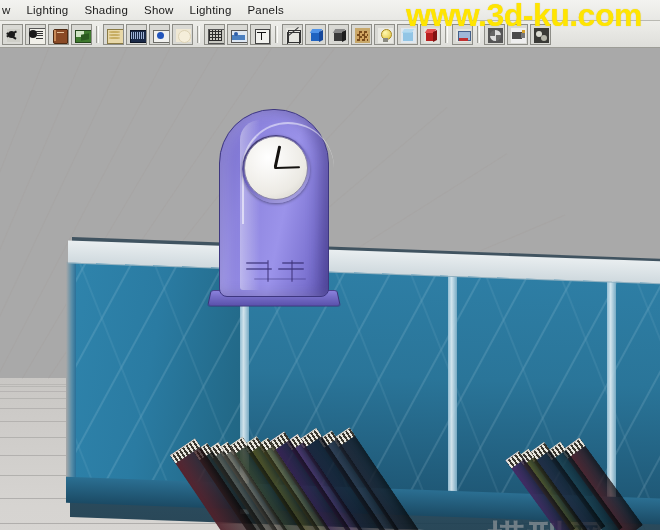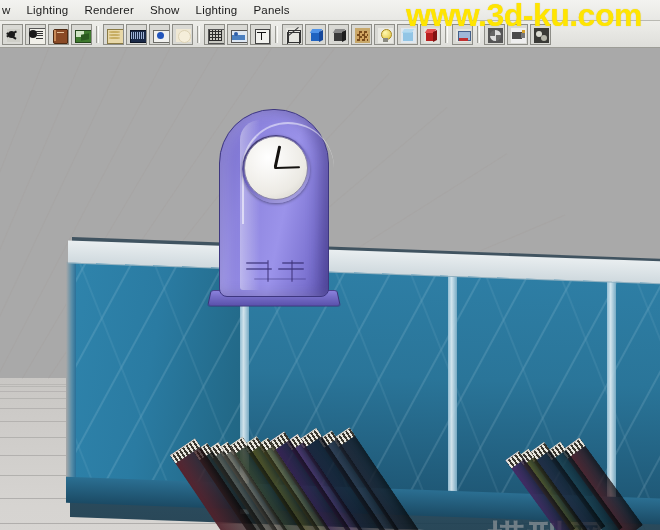--- a/index.html
+++ b/index.html
@@ -202,21 +202,21 @@
   }
 </style>
 </head>
 <body>
 
 <div id="app">
 
   <div class="menubar" id="menubar">
       <div class="menu-item">w</div>
       <div class="menu-item">Lighting</div>
-      <div class="menu-item">Renderer</div>
+      <div class="menu-item">Shading</div>
       <div class="menu-item">Show</div>
       <div class="menu-item">Lighting</div>
       <div class="menu-item">Panels</div>
     </div>
 
   <div class="toolbar" id="toolbar">
       <div class="tbtn" title="Select">
         <div class="ico">
           <div class="sq" style="left: 3px; top: 3px; width: 13px; height: 13px; background: rgb(207, 207, 200);"></div>
           <div class="circ" style="left: 4px; top: 5px; width: 7px; height: 7px; background: rgb(27, 27, 27);"></div>

